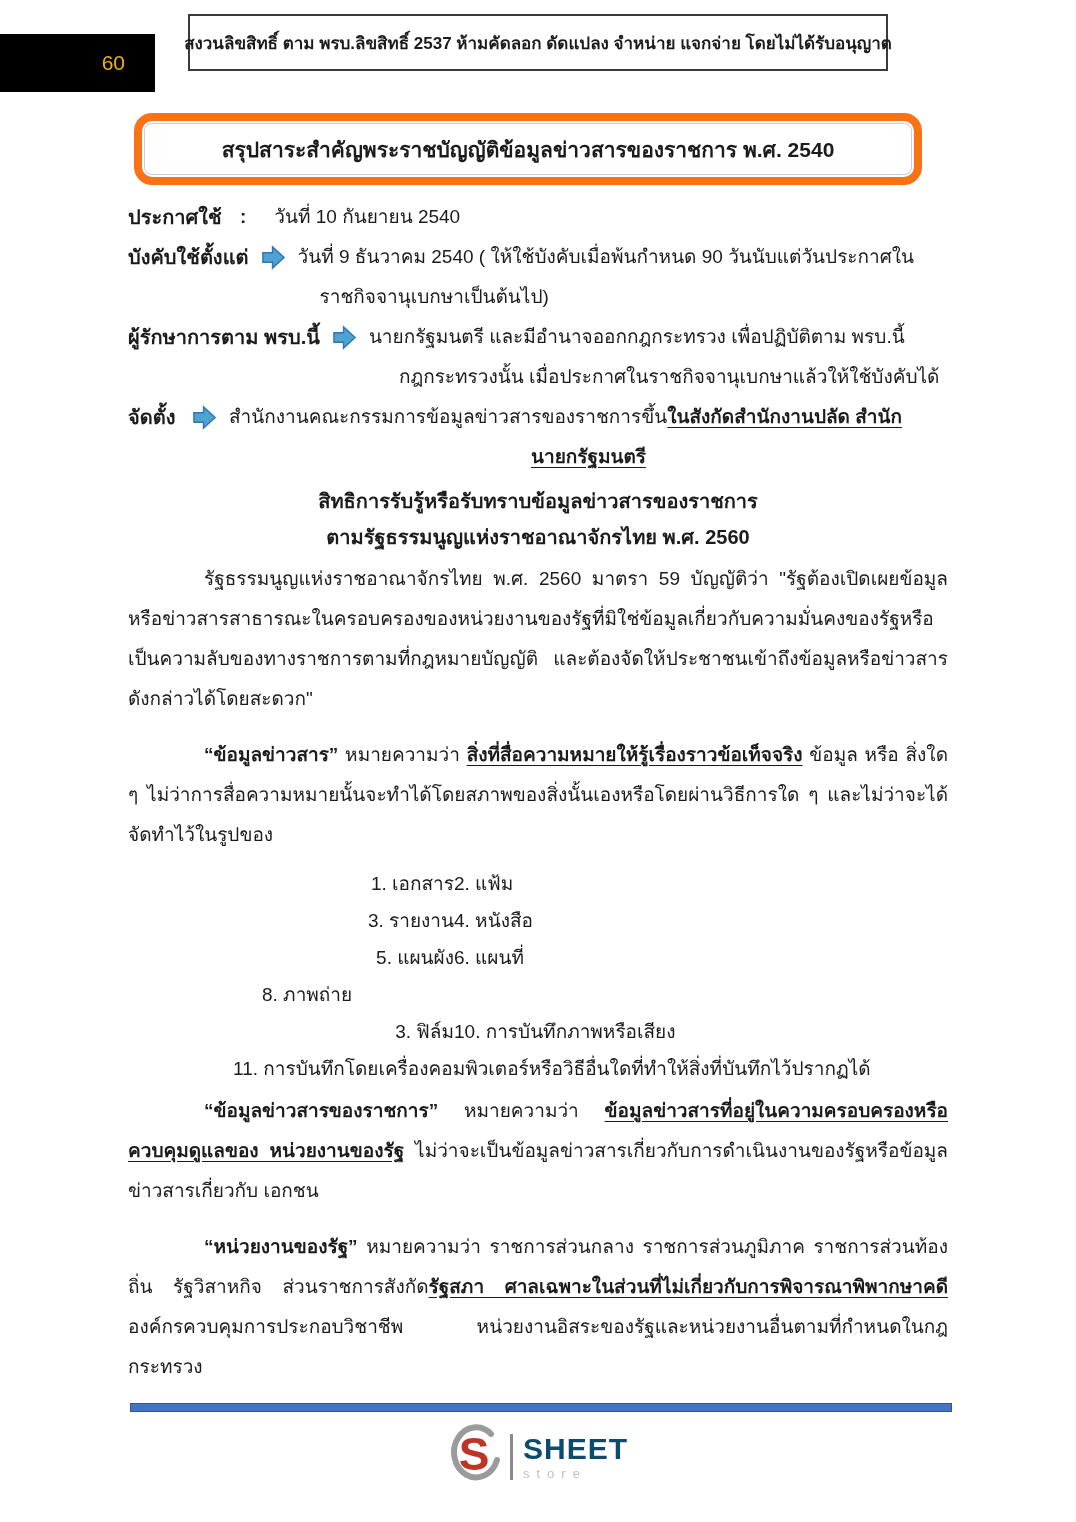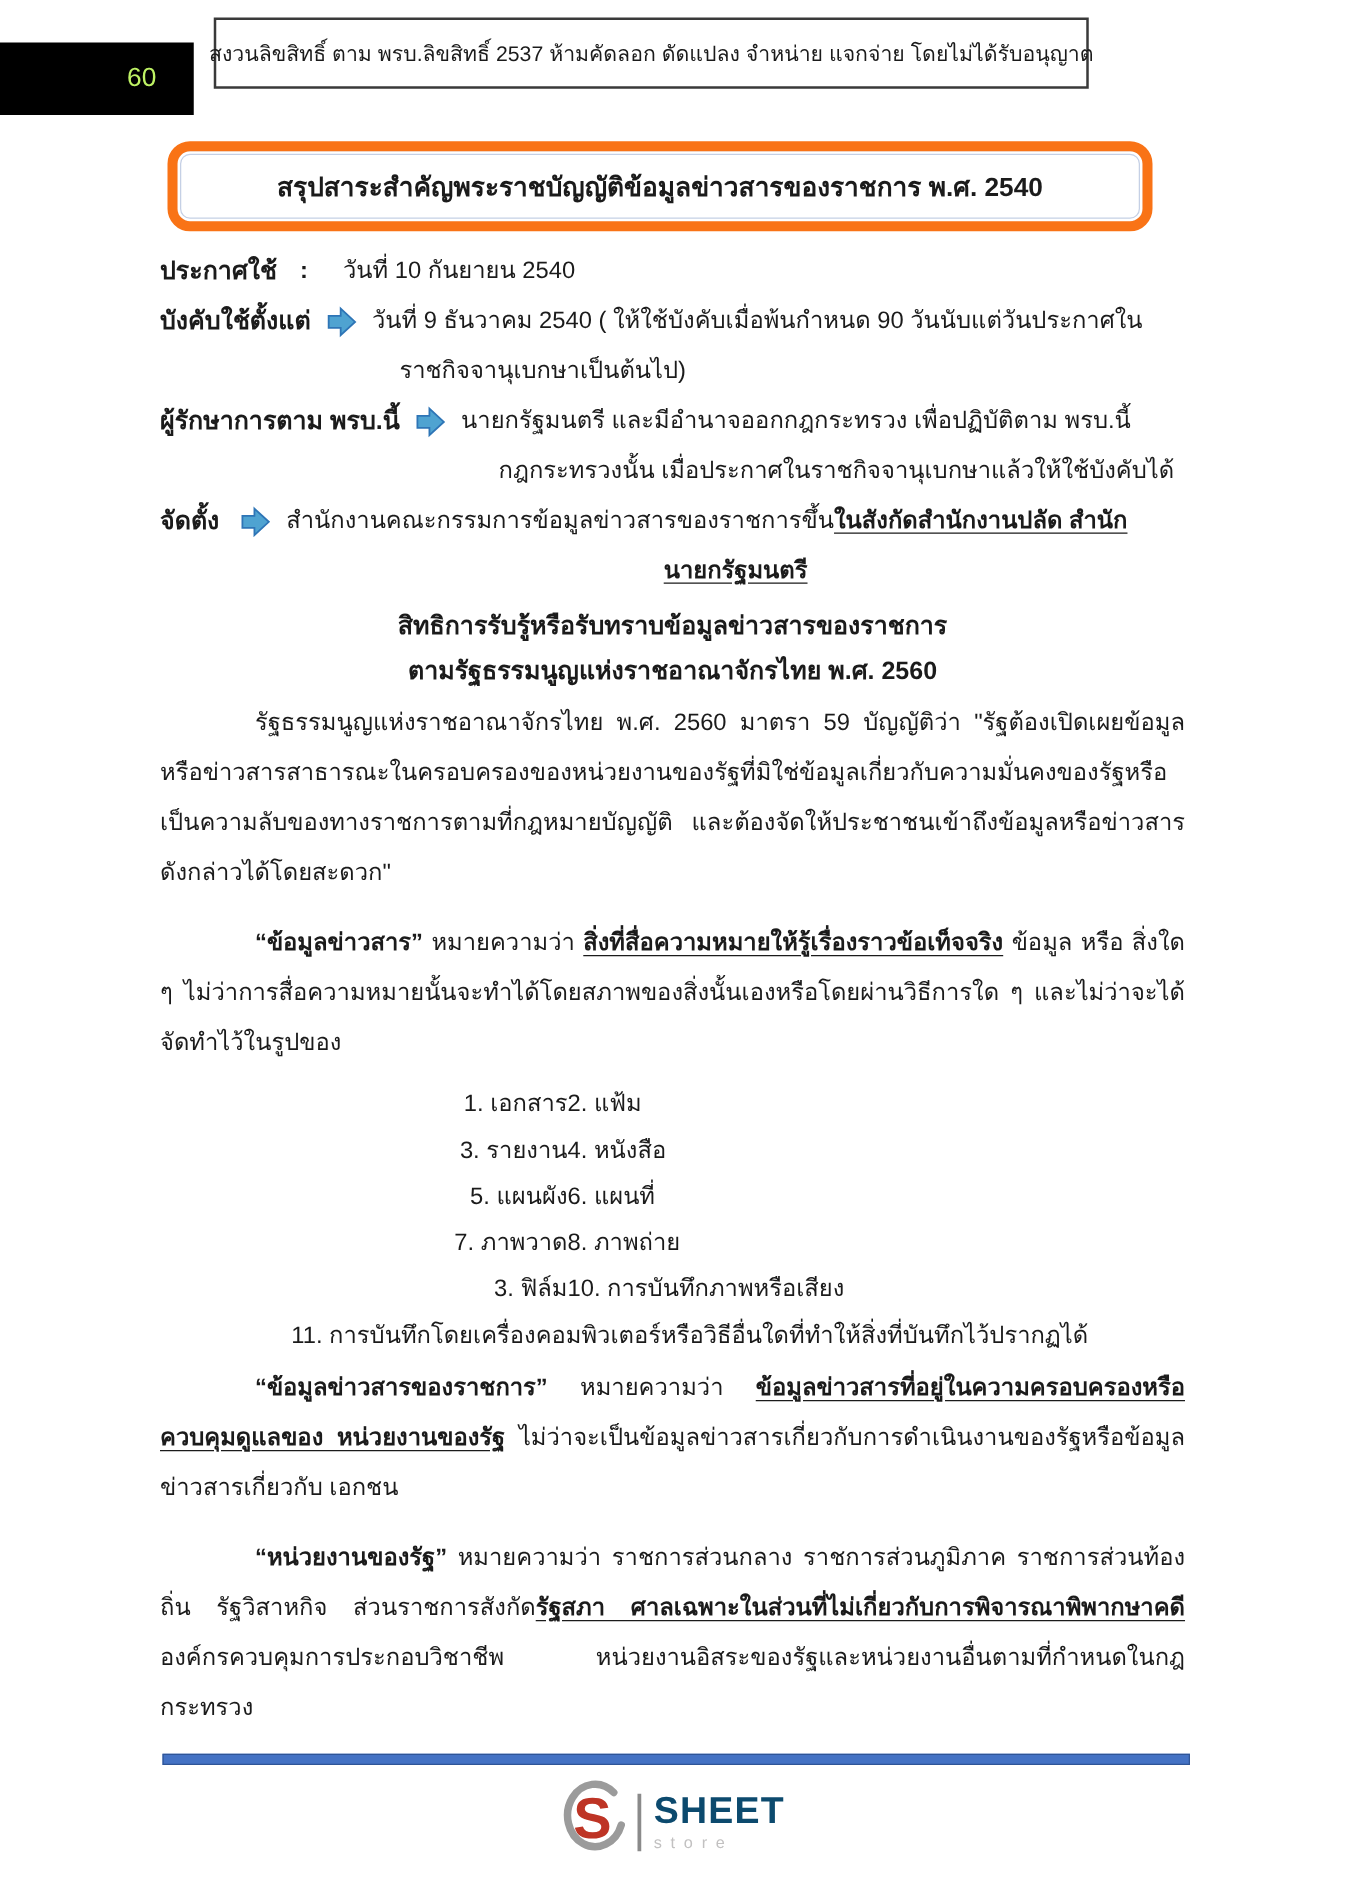--- a/index.html
+++ b/index.html
@@ -8,28 +8,28 @@
     width: 1076px; height: 1522px;
     font-family: "Liberation Sans", "DejaVu Sans", sans-serif;
     color: #1b1b1b;
   }
   .page { position: relative; width: 1076px; height: 1522px; background: #fff; overflow: hidden; }
 
   
   .header { position: relative; height: 95px; }
   .page-tab {
     position: absolute; left: 0; top: 34px; width: 155px; height: 58px;
-    background: #000; color: #bef264; font-size: 21px;
+    background: #000; color: #eab308; font-size: 21px;
     display: flex; align-items: center; justify-content: flex-end; padding-right: 30px;
   }
   .copy-box {
-    position: absolute; left: 171px; top: 14px; width: 700px; height: 57px;
+    position: absolute; left: 188px; top: 14px; width: 700px; height: 57px;
     border: 2px solid #3a3a3a; background: #fff;
     display: flex; align-items: center; justify-content: center;
-    font-size: 17px; white-space: nowrap;
+    font-size: 17px; white-space: nowrap; font-weight: bold;
   }
 
   
   .title-box {
     margin: 18px 0 0 134px; width: 788px; height: 72px;
     border: 8px solid #f97316; border-radius: 18px;
     box-shadow: inset 0 0 0 2px #ffffff, inset 0 0 0 3px rgba(90,120,180,.35);
     display: flex; align-items: center; justify-content: center;
     font-weight: bold; font-size: 21px; white-space: nowrap;
   }
@@ -164,21 +164,20 @@
       </div>
       <div class="forms-row">
         <span class="c1">3. รายงาน</span>
         <span class="c2">4. หนังสือ</span>
       </div>
       <div class="forms-row">
         <span class="c1">5. แผนผัง</span>
         <span class="c2">6. แผนที่</span>
       </div>
       <div class="forms-row">
-        <span class="c1">7. ภาพวาด</span>
         <span class="c2">8. ภาพถ่าย</span>
       </div>
       <div class="forms-row">
         <span class="c1">3. ฟิล์ม</span>
         <span class="c2">10. การบันทึกภาพหรือเสียง</span>
       </div>
       <div class="forms-item11">11. การบันทึกโดยเครื่องคอมพิวเตอร์หรือวิธีอื่นใดที่ทำให้สิ่งที่บันทึกไว้ปรากฏได้</div>
     </div>
 
     <div class="para tight"><span class="seg-term">“ข้อมูลข่าวสารของราชการ”</span><span> หมายความว่า </span><span class="seg-emph">ข้อมูลข่าวสารที่อยู่ในความครอบครองหรือควบคุมดูแลของ หน่วยงานของรัฐ</span><span> ไม่ว่าจะเป็นข้อมูลข่าวสารเกี่ยวกับการดำเนินงานของรัฐหรือข้อมูลข่าวสารเกี่ยวกับ เอกชน</span></div>

